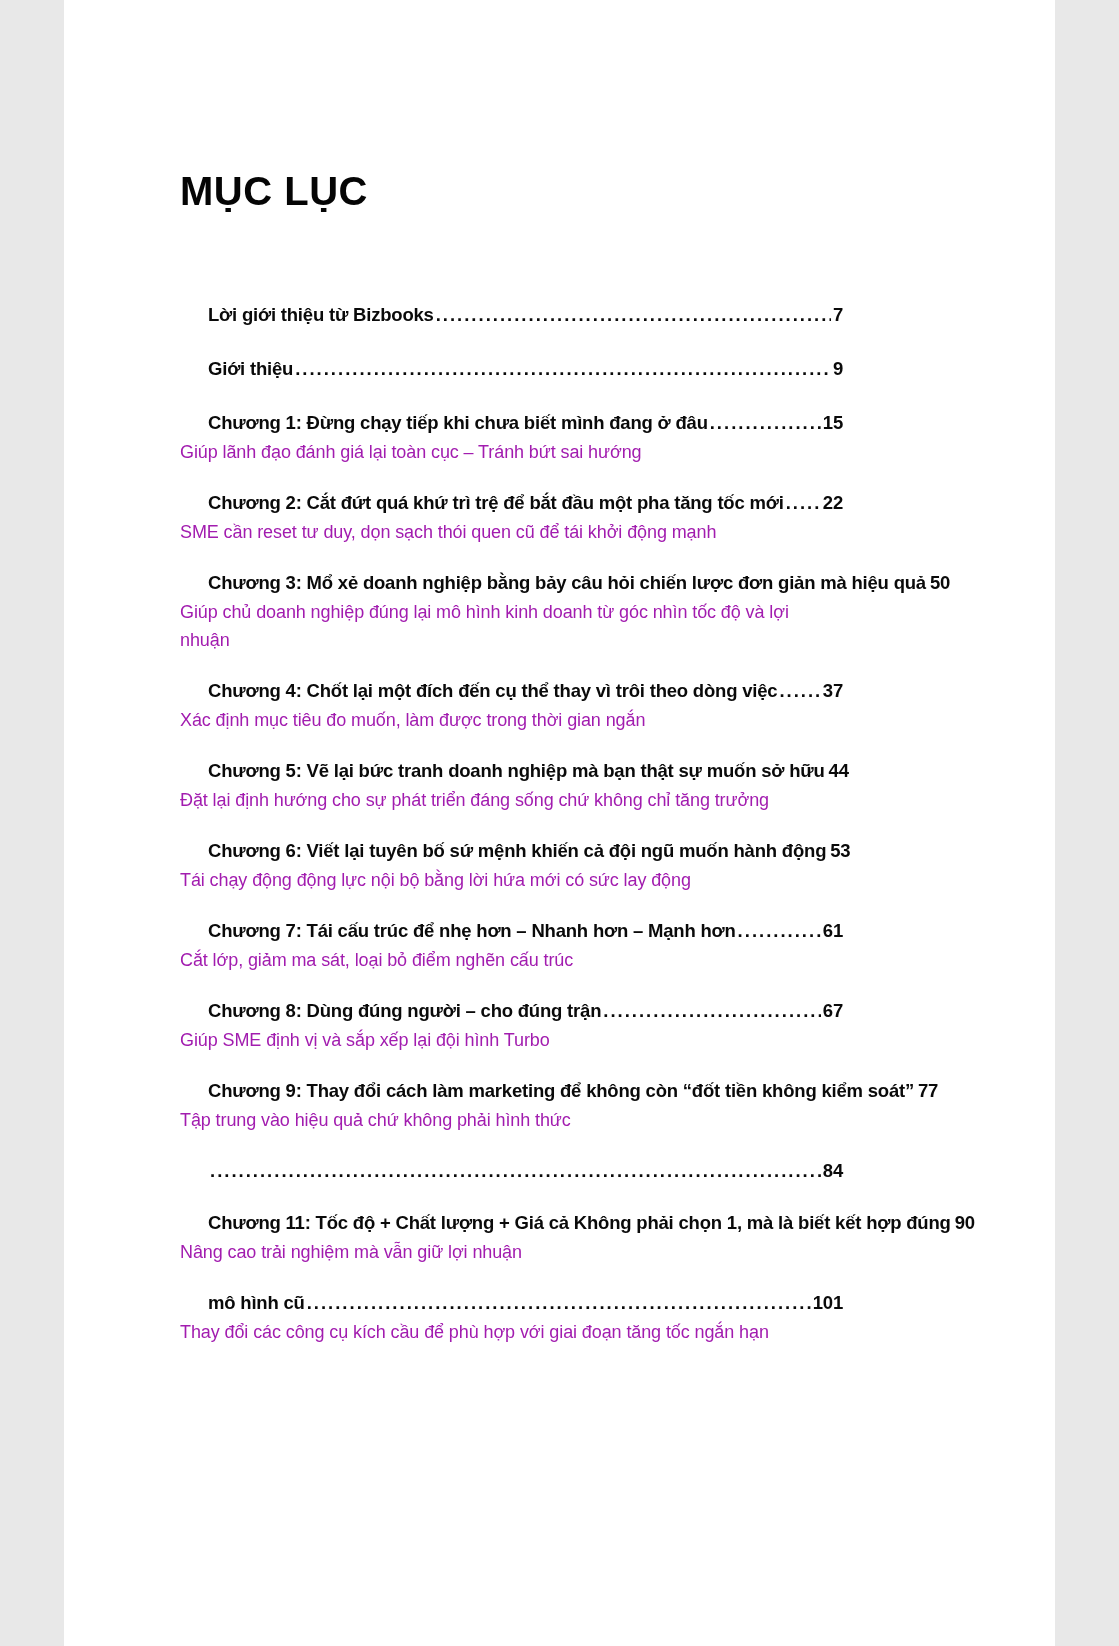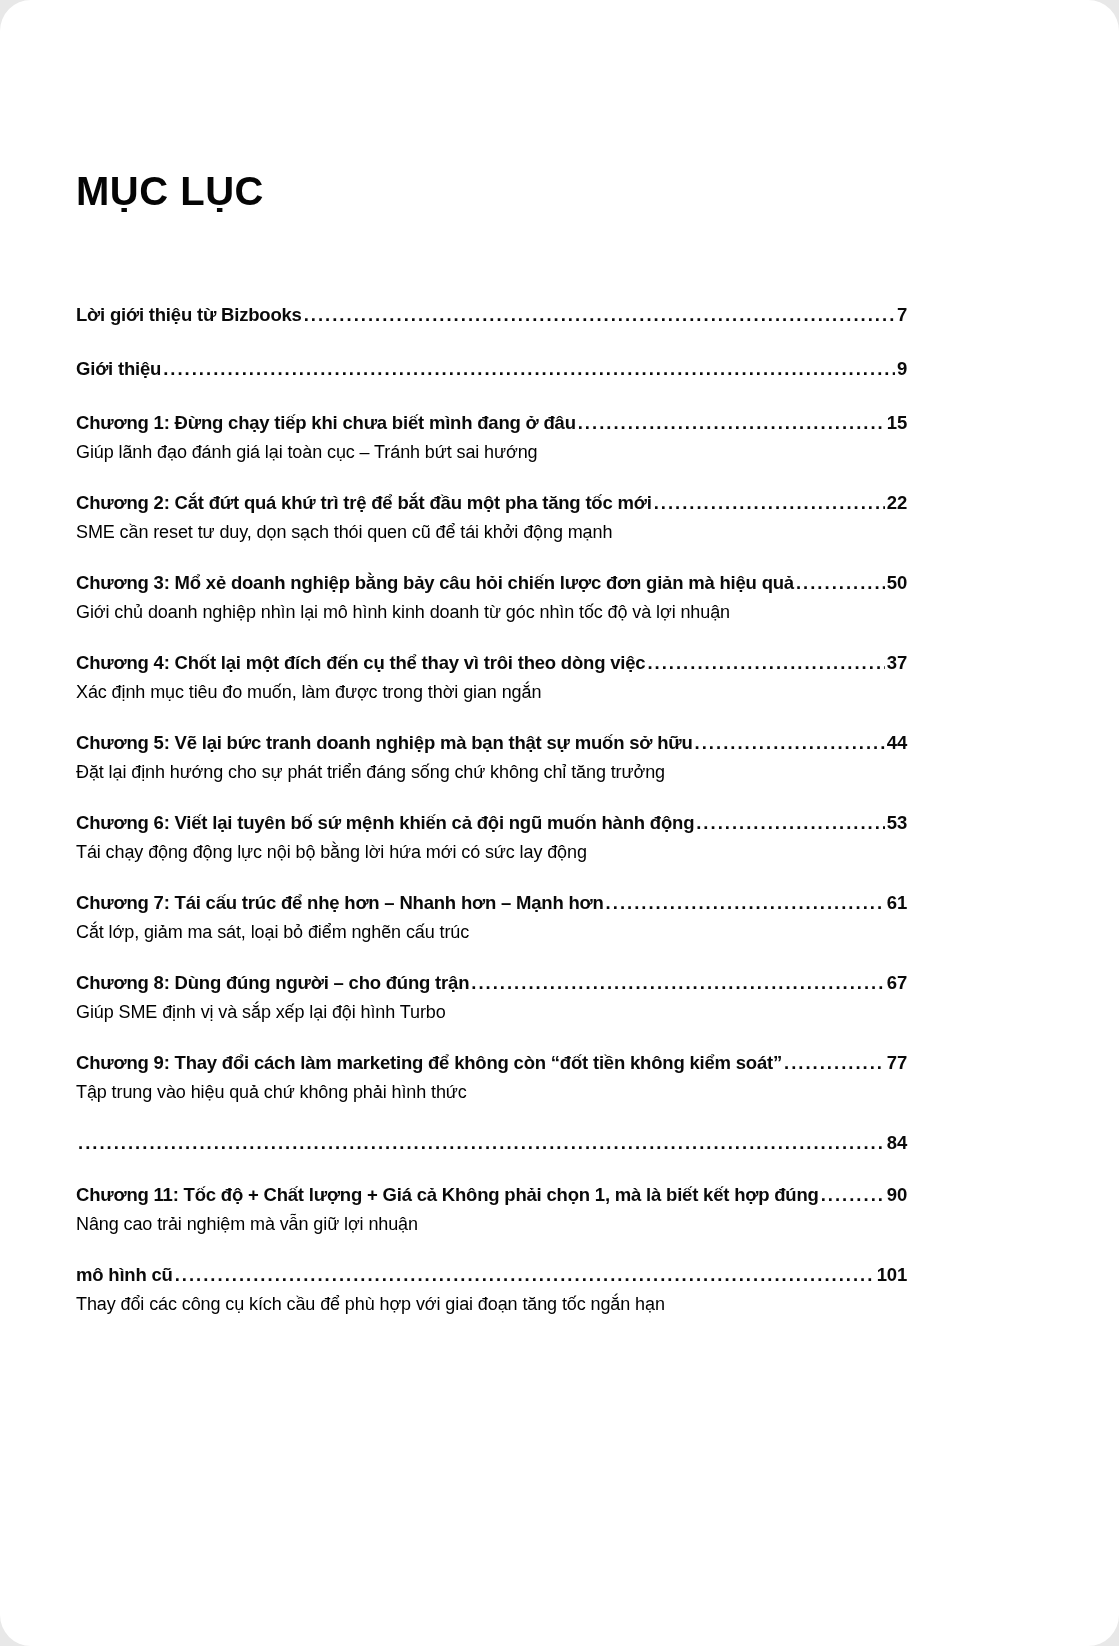--- a/index.html
+++ b/index.html
@@ -2,50 +2,50 @@
 <html><head>
 <meta charset="utf-8">
 <style>
   html, body {
     margin: 0;
     padding: 0;
     background: #e8e8e8;
   }
   .sheet {
     position: relative;
-    width: 1119px;
+    width: 991px;
     height: 1646px;
     margin: 0 auto;
     background: #ffffff;
     box-sizing: border-box;
-    padding: 168px 212px 0 76px;
+    padding: 168px 212px 0 116px;
     font-family: "Liberation Sans", "DejaVu Sans", sans-serif;
     color: #0a0a0a;
     overflow: hidden;
-    border-radius: 31px;
   }
   .doc-title {
     font-size: 40px;
     font-weight: 800;
     letter-spacing: 0.5px;
     line-height: 46px;
     margin: 0 0 86px 0;
     color: #050505;
   }
   .toc { }
   .entry { margin-bottom: 22px; }
   .entry.intro { margin-bottom: 24px; }
   .title-row {
     display: flex;
     align-items: flex-end;
     font-weight: 700;
     font-size: 18.5px;
     letter-spacing: -0.2px;
     line-height: 30px;
     color: #0a0a0a;
+    margin-left: 28px;
   }
   .title-row .t {
     white-space: nowrap;
     flex: 0 0 auto;
   }
   .title-row .t.wrapline {
     white-space: normal;
     flex: 1 1 auto;
   }
   .dots {
@@ -63,21 +63,21 @@
   .pg {
     flex: 0 0 auto;
     white-space: nowrap;
     font-weight: 700;
   }
   .subtitle {
     font-size: 18px;
     font-weight: 400;
     line-height: 28px;
     letter-spacing: -0.1px;
-    color: #000000;
+    color: #a21caf;
   }
 </style>
 </head>
 <body>
 
 <div class="sheet">
 
   <h1 class="doc-title">MỤC LỤC</h1>
 
   <div class="toc">
@@ -115,21 +115,21 @@
       </div>
       <div class="subtitle">SME cần reset tư duy, dọn sạch thói quen cũ để tái khởi động mạnh</div>
     </div>
 
     <div class="entry">
       <div class="title-row">
         <span class="t">Chương 3: Mổ xẻ doanh nghiệp bằng bảy câu hỏi chiến lược đơn giản mà hiệu quả</span>
         <span class="dots"></span>
         <span class="pg">50</span>
       </div>
-      <div class="subtitle">Giới chủ doanh nghiệp nhìn lại mô hình kinh doanh từ góc nhìn tốc độ và lợi nhuận</div>
+      <div class="subtitle">Giúp chủ doanh nghiệp đúng lại mô hình kinh doanh từ góc nhìn tốc độ và lợi nhuận</div>
     </div>
 
     <div class="entry">
       <div class="title-row">
         <span class="t">Chương 4: Chốt lại một đích đến cụ thể thay vì trôi theo dòng việc</span>
         <span class="dots"></span>
         <span class="pg">37</span>
       </div>
       <div class="subtitle">Xác định mục tiêu đo muốn, làm được trong thời gian ngắn</div>
     </div>

